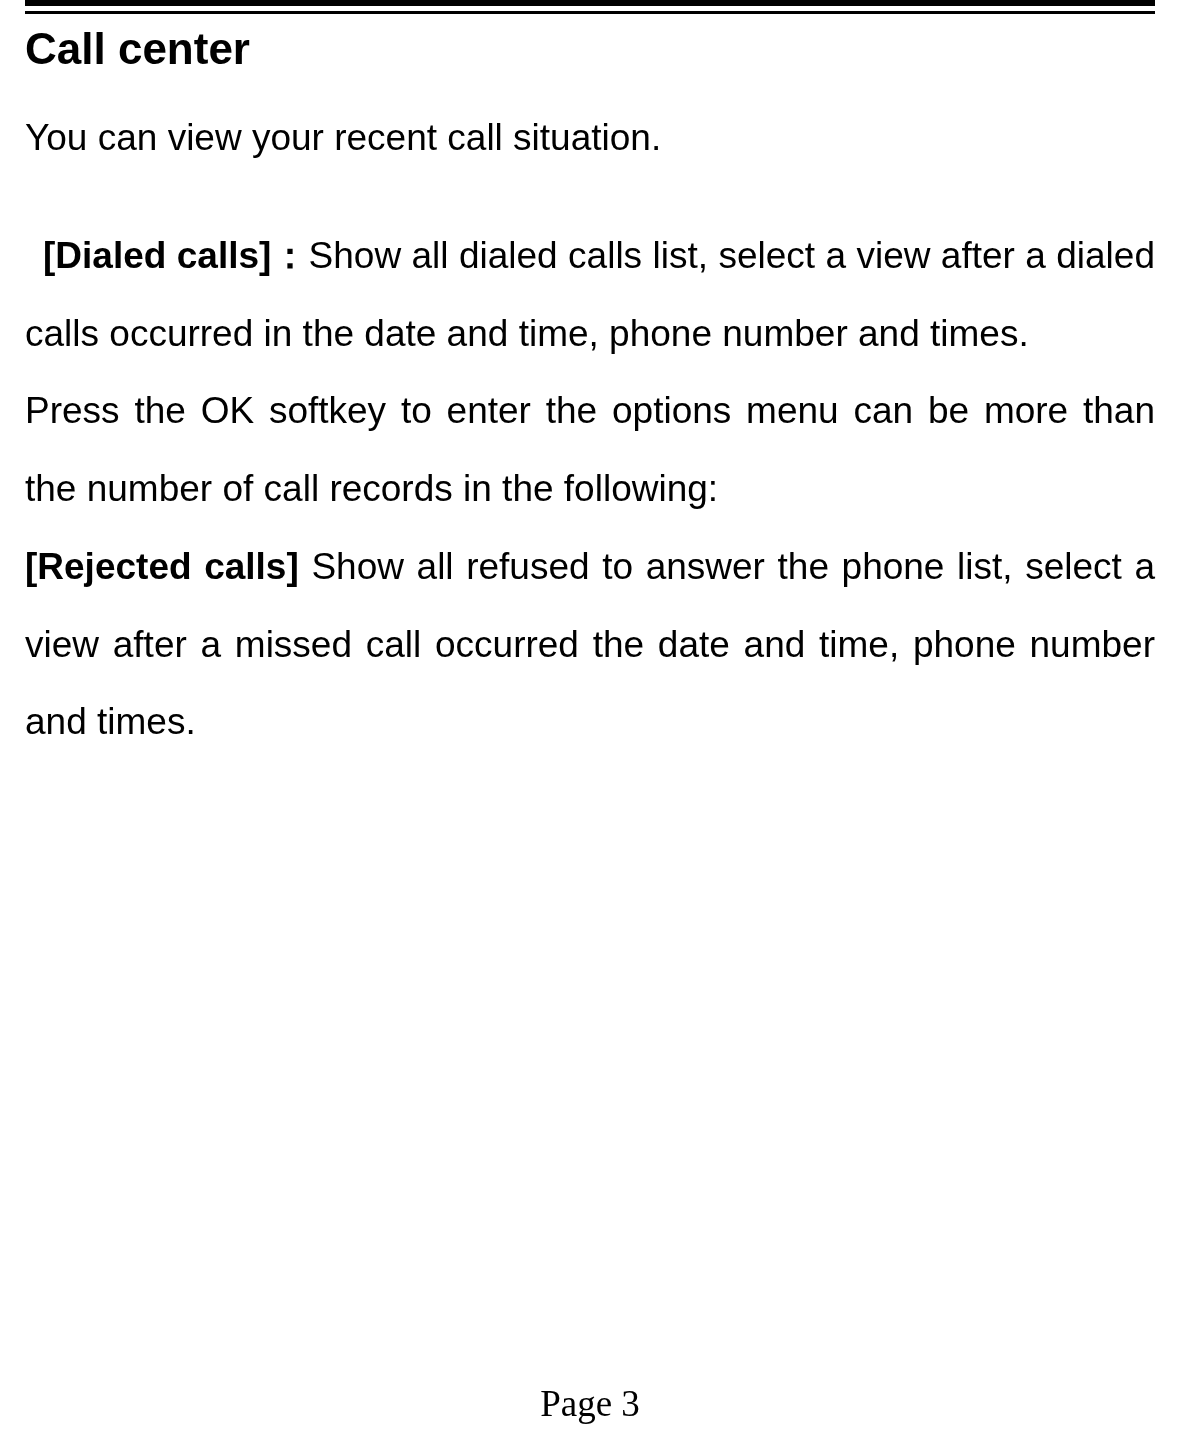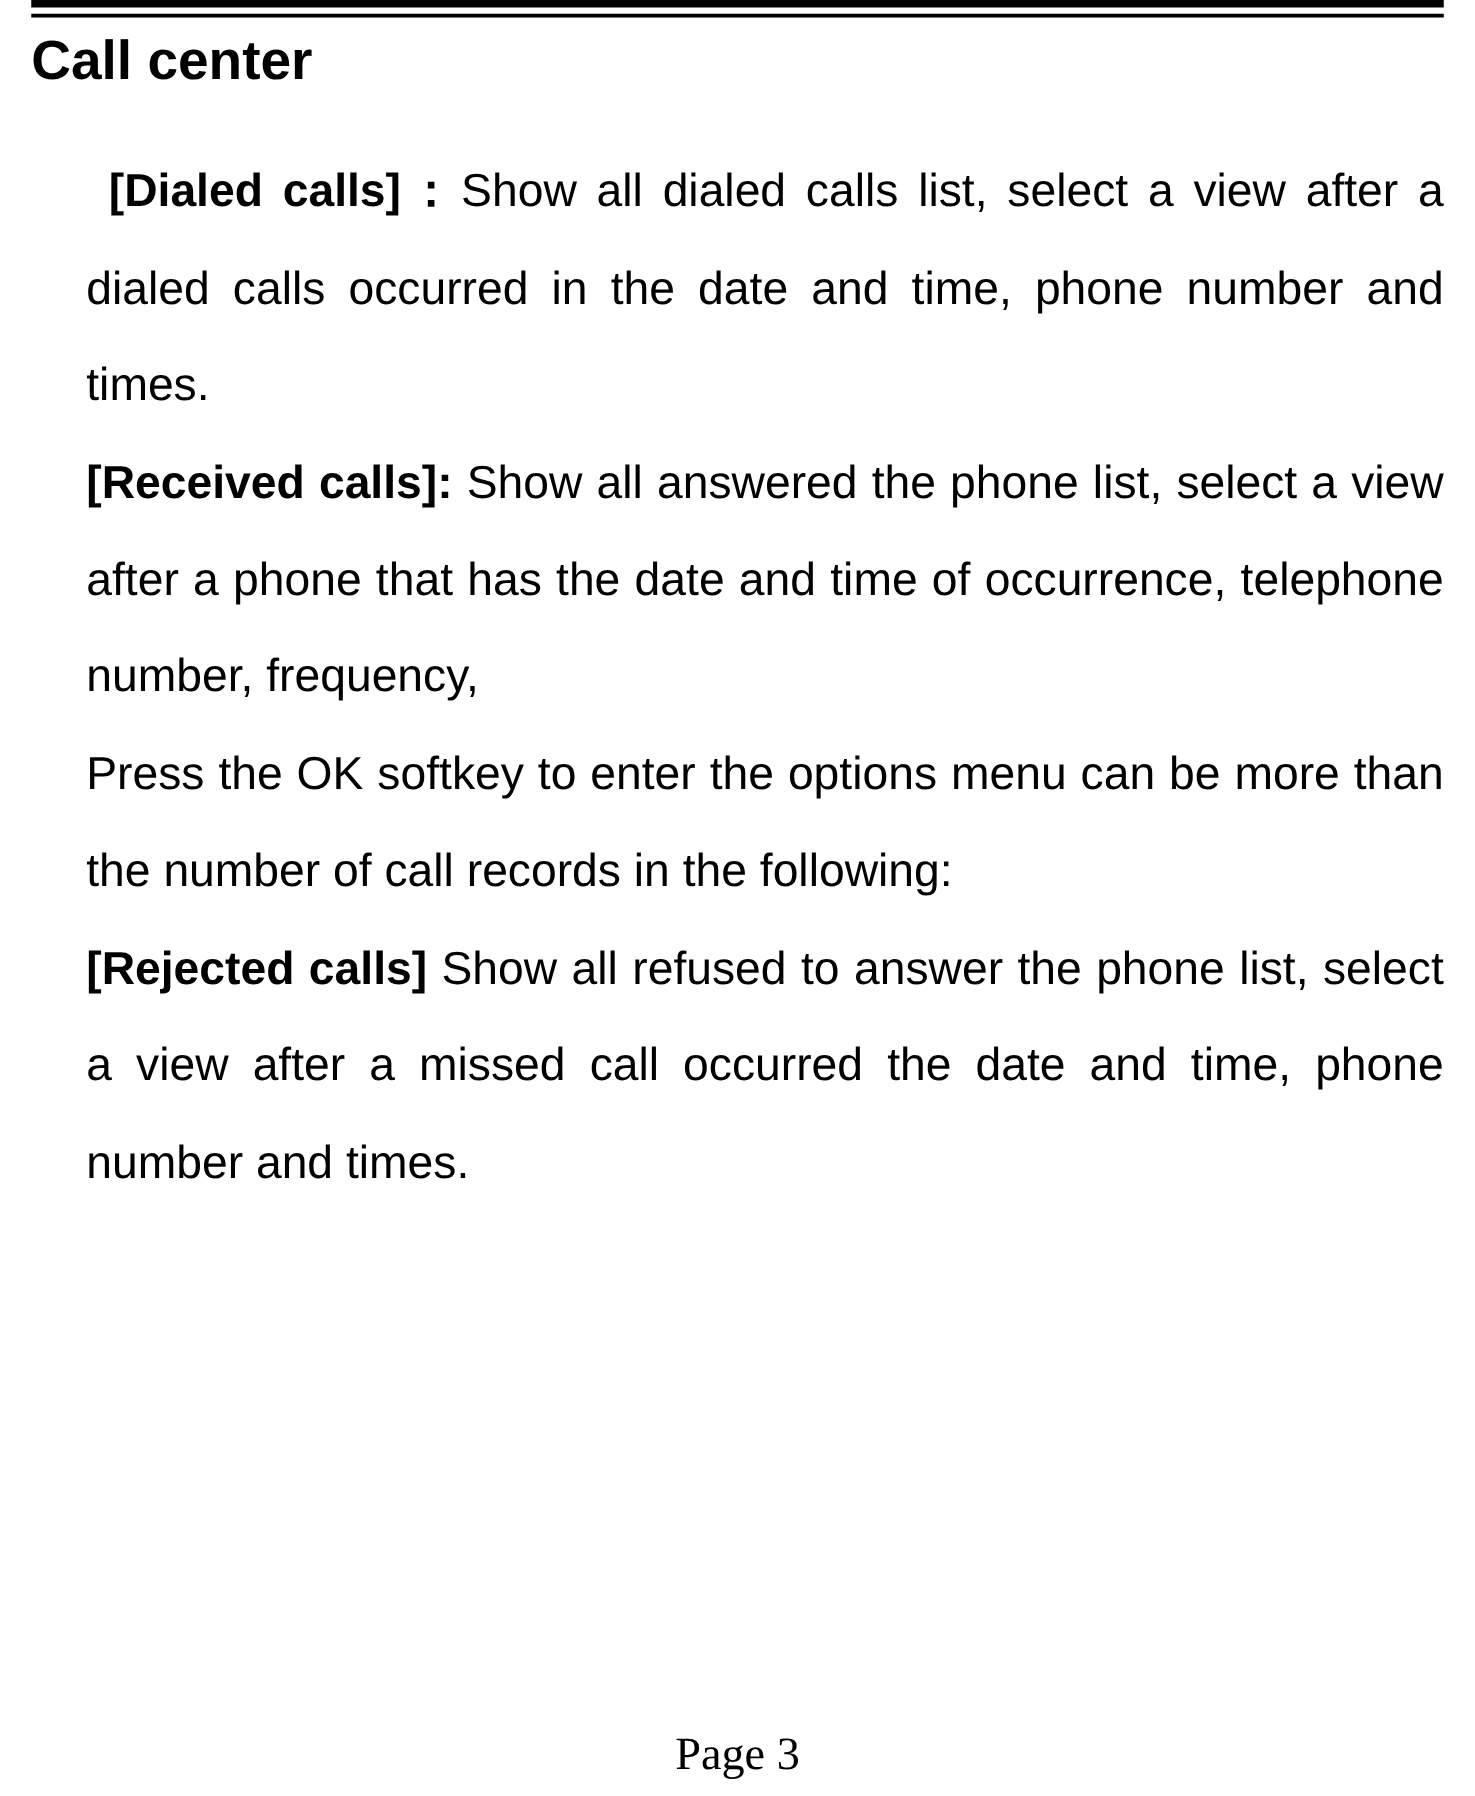--- a/index.html
+++ b/index.html
@@ -31,21 +31,20 @@
     }
     .intro {
       font-size: 37px;
       margin: 40px 0 55px 0;
       line-height: 1.3;
     }
     .body {
       font-size: 37px;
       line-height: 2.1;
       text-align: justify;
-      margin-left: 44px;
     }
     .body p {
       margin: 0;
     }
     .label {
       font-weight: bold;
     }
     .indent {
       text-indent: 18px;
     }
@@ -59,27 +58,25 @@
     }
   </style>
 </head>
 <body>
 
 <div class="page">
   <div class="top-rule"></div>
 
   <h1 class="title">Call center</h1>
 
+  <p class="intro">You can view your recent call situation.</p>
 
   <div class="body">
     <p class="indent">
       <span class="label">[Dialed calls]：</span><span>Show all dialed calls list, select a view after a dialed calls occurred in the date and time, phone number and times.</span>
-    </p>
-    <p>
-      <span class="label">[Received calls]: </span><span>Show all answered the phone list, select a view after a phone that has the date and time of occurrence, telephone number, frequency,</span>
     </p>
     <p>Press the OK softkey to enter the options menu can be more than the number of call records in the following:</p>
     <p>
       <span class="label">[Rejected calls] </span><span>Show all refused to answer the phone list, select a view after a missed call occurred the date and time, phone number and times.</span>
     </p>
   </div>
 </div>
 
 <div class="footer">Page 3</div>
 

